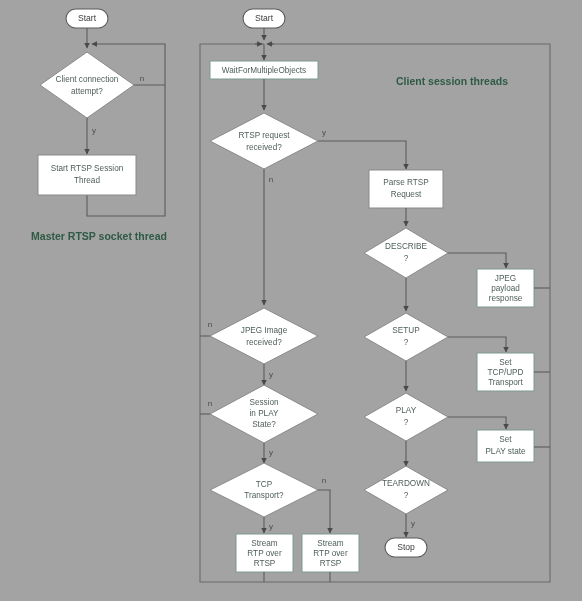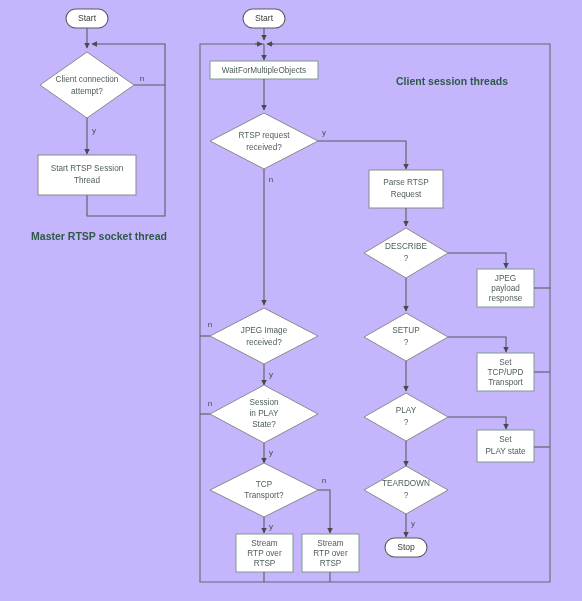--- a/index.html
+++ b/index.html
@@ -4,21 +4,21 @@
 <style>
   html, body {
     margin: 0;
     padding: 0;
     background: #ffffff;
   }
   #canvas-wrap {
     position: relative;
     width: 582px;
     height: 601px;
-    background: #c4b5fd;
+    background: #a3a3a3;
     overflow: hidden;
     font-family: "Liberation Sans", sans-serif;
   }
   svg#flowchart {
     display: block;
     width: 582px;
     height: 601px;
   }
   .node-shape {
     fill: #ffffff;

